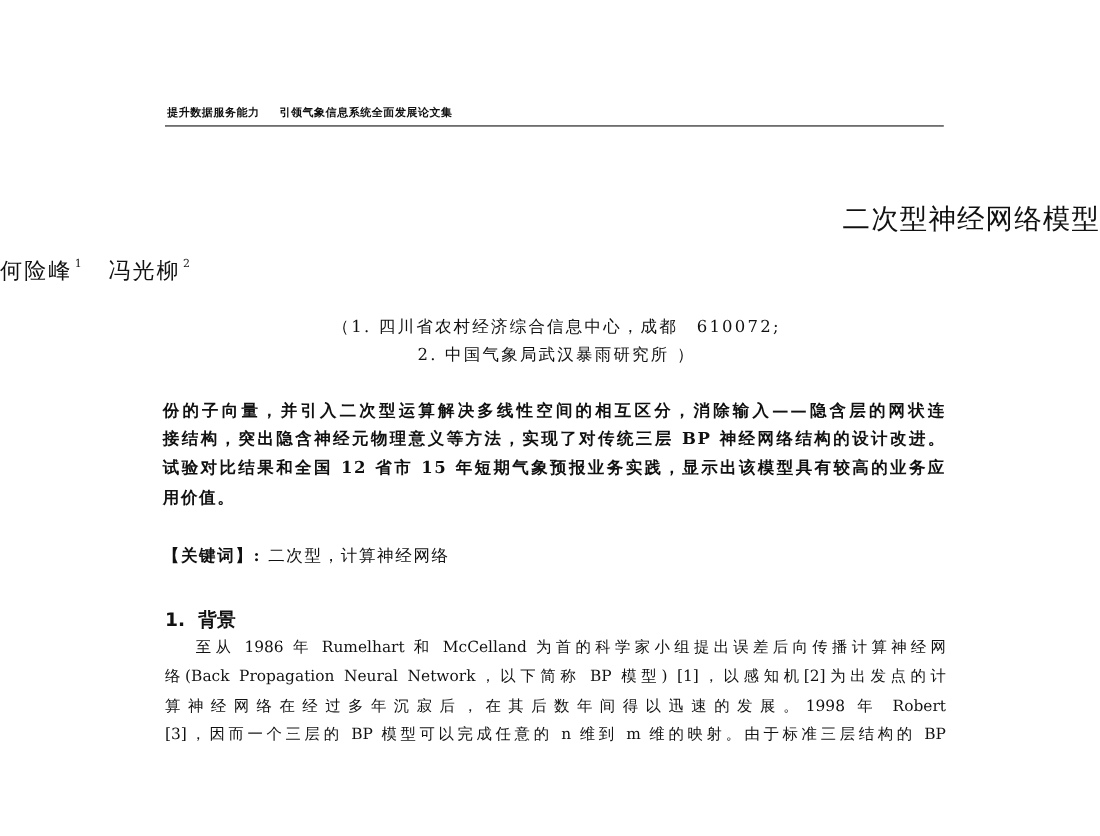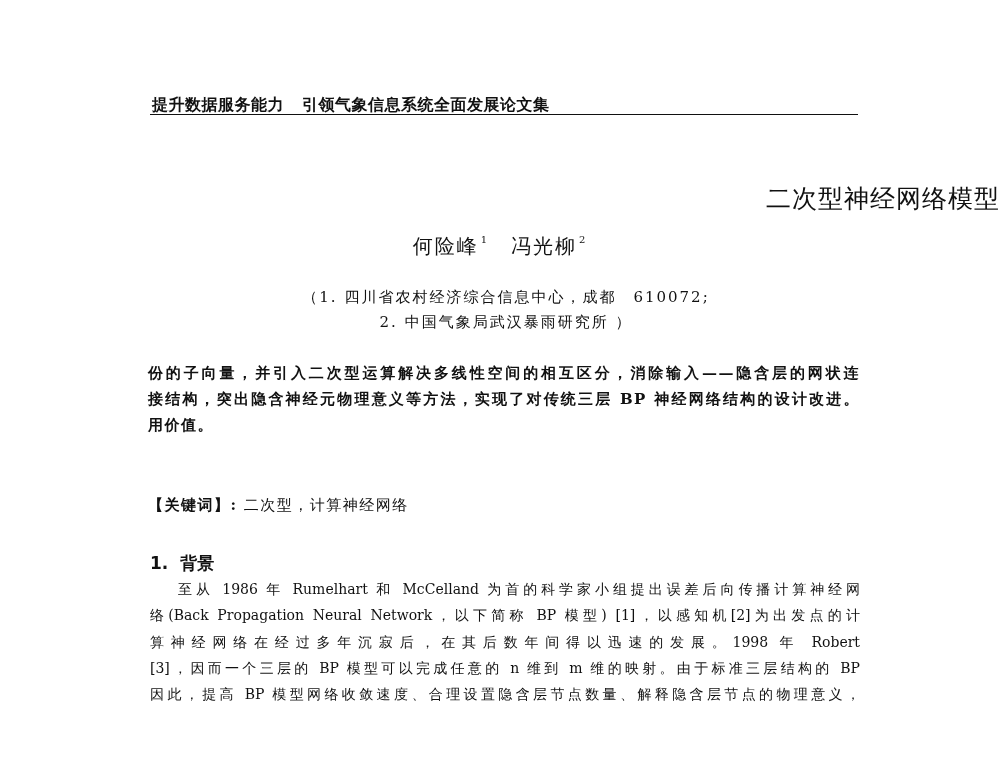--- a/index.html
+++ b/index.html
@@ -1,22 +1,22 @@
 <!DOCTYPE html>
 <html><head>
 <meta charset="utf-8">
 <style>
   html, body { margin: 0; padding: 0; background: #ffffff; }
   body { width: 1000px; height: 760px; position: relative; overflow: hidden; color: #111; font-family: "DejaVu Serif", serif; }
   .page { position: absolute; left: 0; top: 0; width: 1000px; height: 760px; }
-  .running-head { position: absolute; left: 152px; top: 95px; font-size: 16px; font-weight: bold; letter-spacing: 0.5px; white-space: nowrap; font-family: "DejaVu Sans", sans-serif; }
+  .running-head { position: absolute; left: 152px; top: 95px; font-size: 10px; font-weight: bold; letter-spacing: 0.5px; white-space: nowrap; font-family: "DejaVu Sans", sans-serif; }
   .running-head .gap { display: inline-block; width: 18px; }
   .head-rule { position: absolute; left: 150px; top: 114px; width: 708px; height: 0; border-top: 1.6px solid #111; }
   .title { position: absolute; left: 0; width: 1000px; top: 182px; text-align: right; font-size: 25px; font-family: "DejaVu Sans", sans-serif; letter-spacing: 1px; }
-  .authors { position: absolute; left: 0; width: 1000px; top: 233px; text-align: center; font-size: 20px; letter-spacing: 2px; }
+  .authors { position: absolute; left: 0; width: 1000px; top: 233px; text-align: left; font-size: 20px; letter-spacing: 2px; }
   .authors sup { font-size: 10px; vertical-align: 10px; margin-left: 2px; }
   .authors .sep { display: inline-block; width: 22px; }
   .affil { position: absolute; left: 0; width: 1000px; text-align: center; font-size: 15px; letter-spacing: 2px; }
   .affil-1 { top: 288px; left: 6px; }
   .affil-2 { top: 313px; left: 6px; }
   .abstract { position: absolute; left: 148px; top: 360px; width: 712px; font-size: 15px; line-height: 26.2px; font-weight: bold; letter-spacing: 1.5px; text-align: justify; }
   .abstract .label { font-weight: bold; }
   .keywords { position: absolute; left: 148px; top: 496px; font-size: 15px; letter-spacing: 1.5px; }
   .keywords .label { font-weight: bold; }
   .section-head { position: absolute; left: 150px; top: 552px; font-size: 17px; font-weight: bold; font-family: "DejaVu Sans", sans-serif; }
@@ -39,33 +39,33 @@
   <div class="authors">
     <span>何险峰</span><sup>1</sup><span class="sep"></span><span>冯光柳</span><sup>2</sup>
   </div>
 
   <div class="affil affil-1">（1. 四川省农村经济综合信息中心，成都　610072;</div>
   <div class="affil affil-2">2. 中国气象局武汉暴雨研究所 ）</div>
 
   <div class="abstract">
     <span class="line">份的子向量，并引入二次型运算解决多线性空间的相互区分，消除输入——隐含层的网状连</span>
     <span class="line">接结构，突出隐含神经元物理意义等方法，实现了对传统三层 BP 神经网络结构的设计改进。</span>
+    <span class="line">试验对比结果和全国 12 省市 15 年短期气象预报业务实践，显示出该模型具有较高的业务应</span>
     <span>用价值。</span>
   </div>
 
   <div class="keywords">
     <span class="label">【关键词】:</span>
     <span>二次型，计算神经网络</span>
   </div>
 
   <div class="section-head">
     <span class="num">1.</span><span>背景</span>
   </div>
 
   <div class="body-text">
     <span class="line" style="padding-left:2em">至从 1986 年 Rumelhart 和 McCelland 为首的科学家小组提出误差后向传播计算神经网</span>
     <span class="line">络(Back Propagation Neural Network，以下简称 BP 模型) [1]，以感知机[2]为出发点的计</span>
     <span class="line">算神经网络在经过多年沉寂后，在其后数年间得以迅速的发展。1998 年 Robert</span>
     <span class="line">[3]，因而一个三层的 BP 模型可以完成任意的 n 维到 m 维的映射。由于标准三层结构的 BP</span>
-    <span class="line">因此，提高 BP 模型网络收敛速度、合理设置隐含层节点数量、解释隐含层节点的物理意义，</span>
   </div>
 
 </div>
 
 </body></html>

